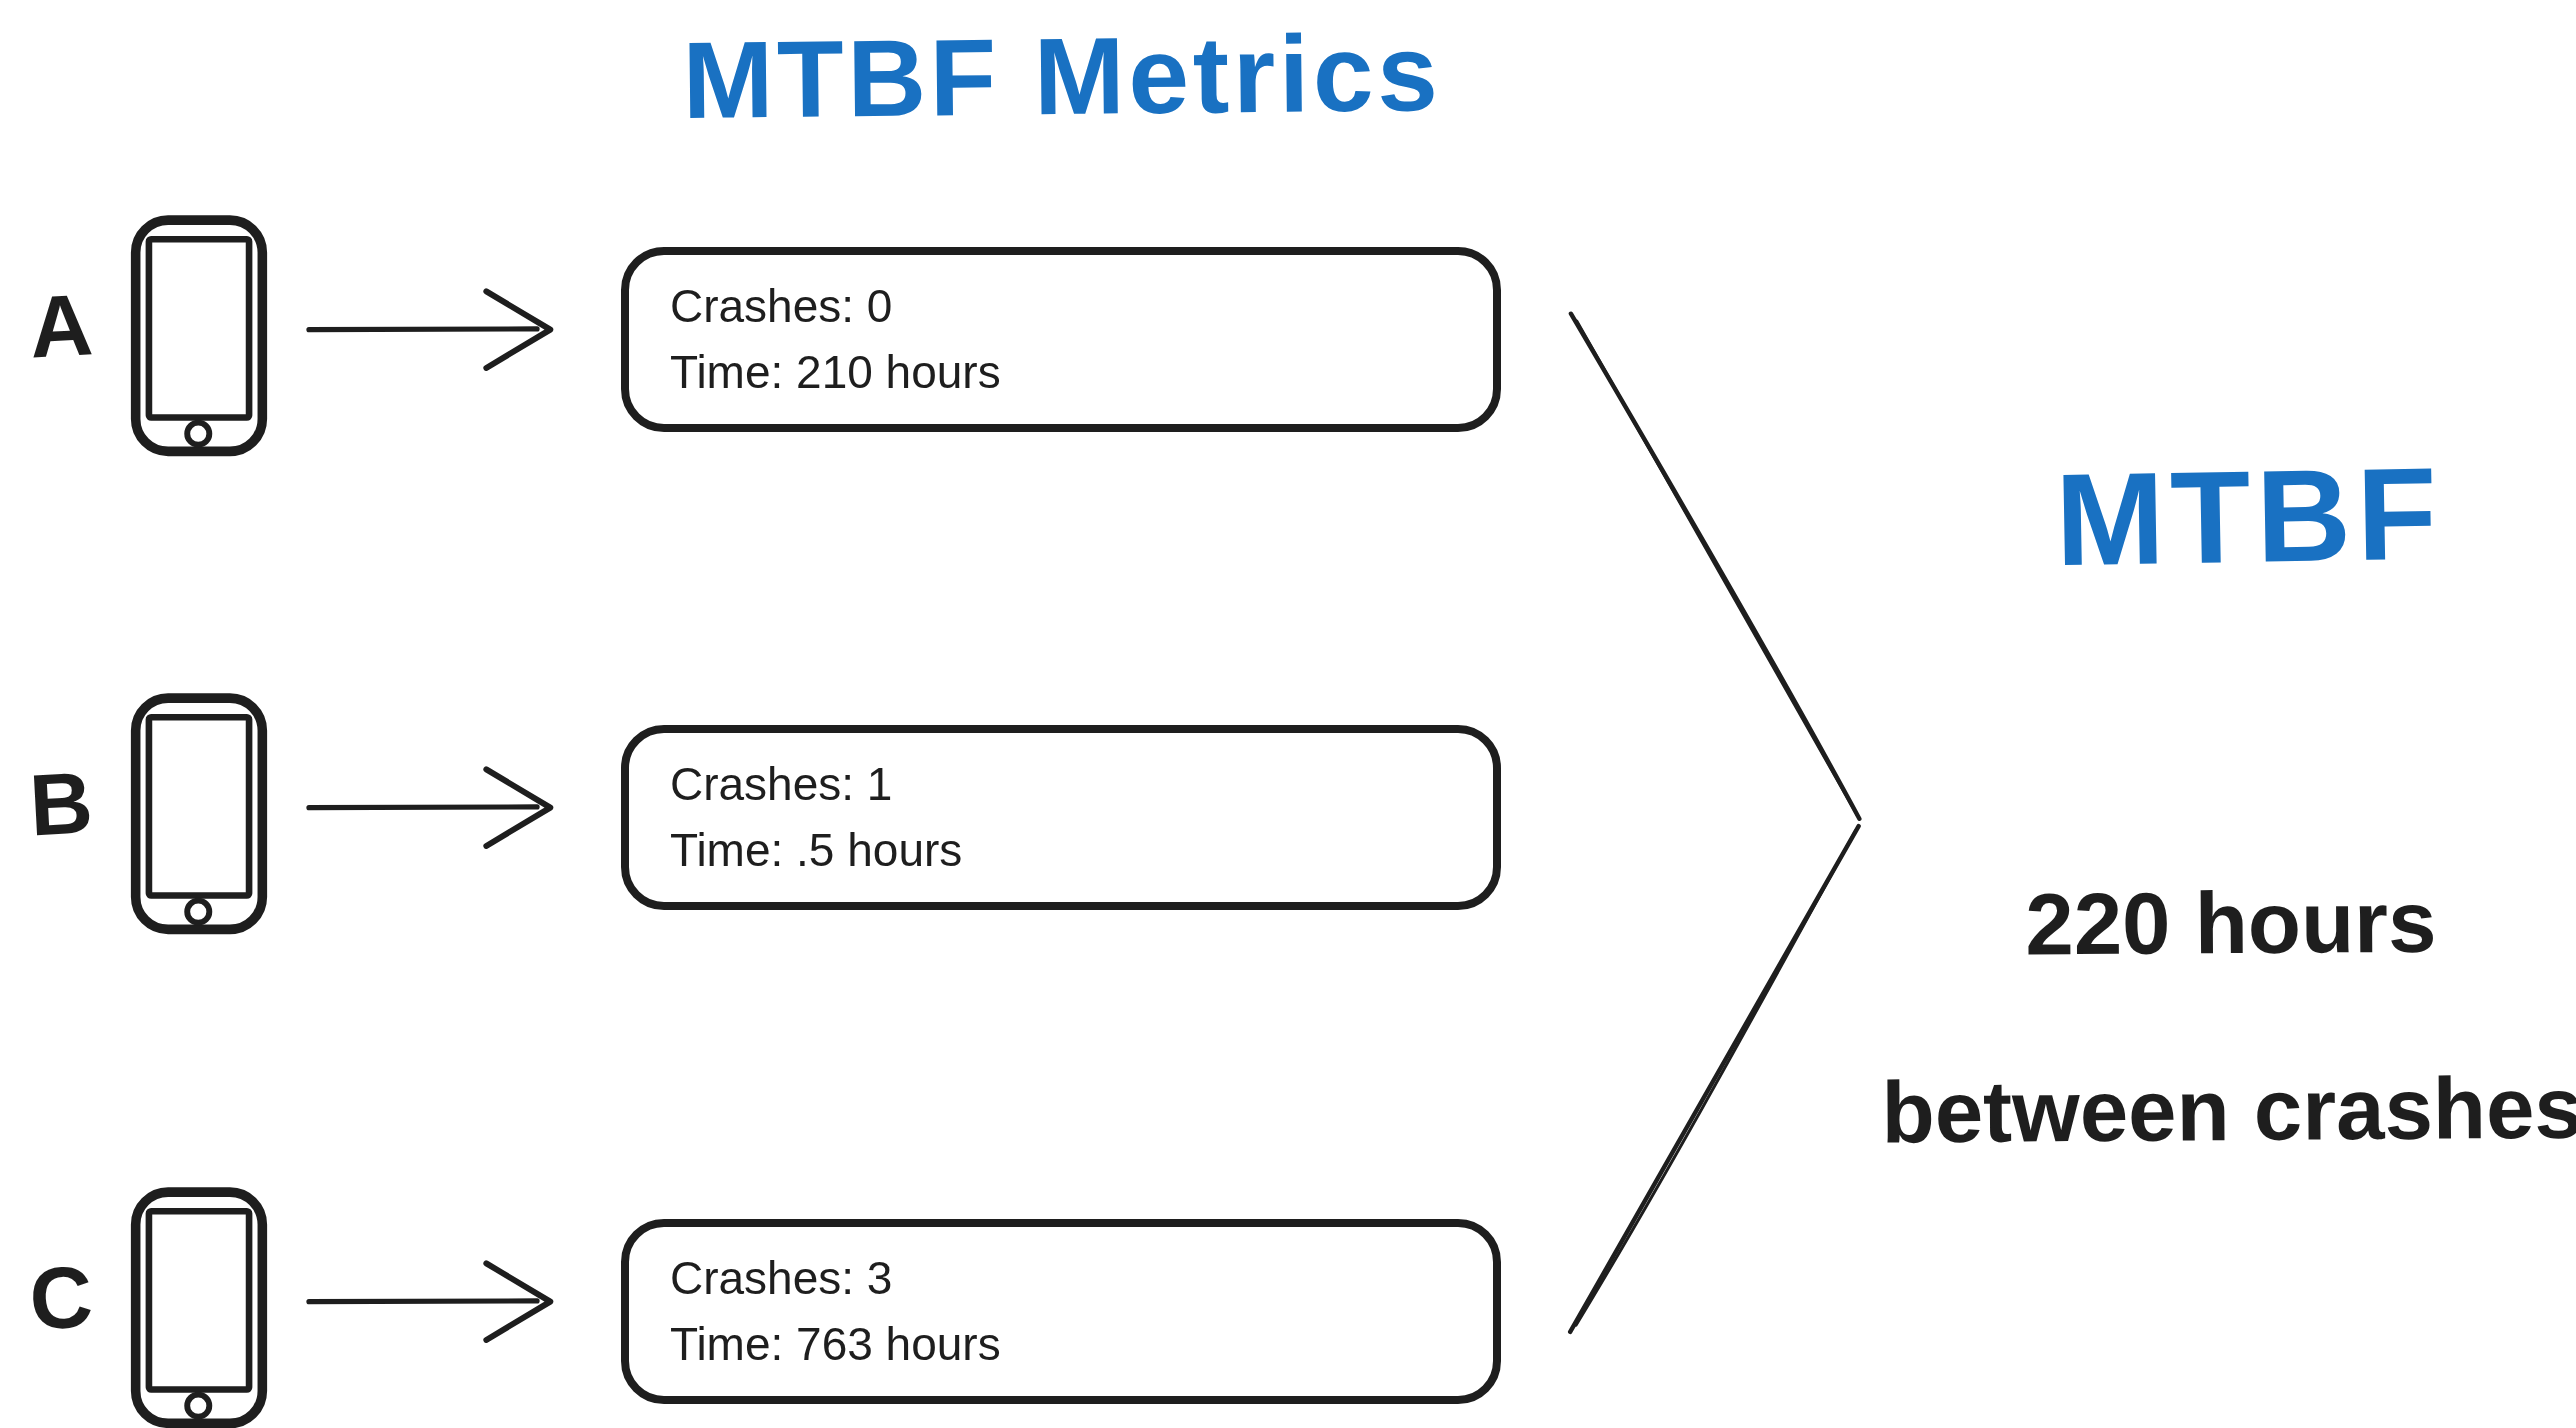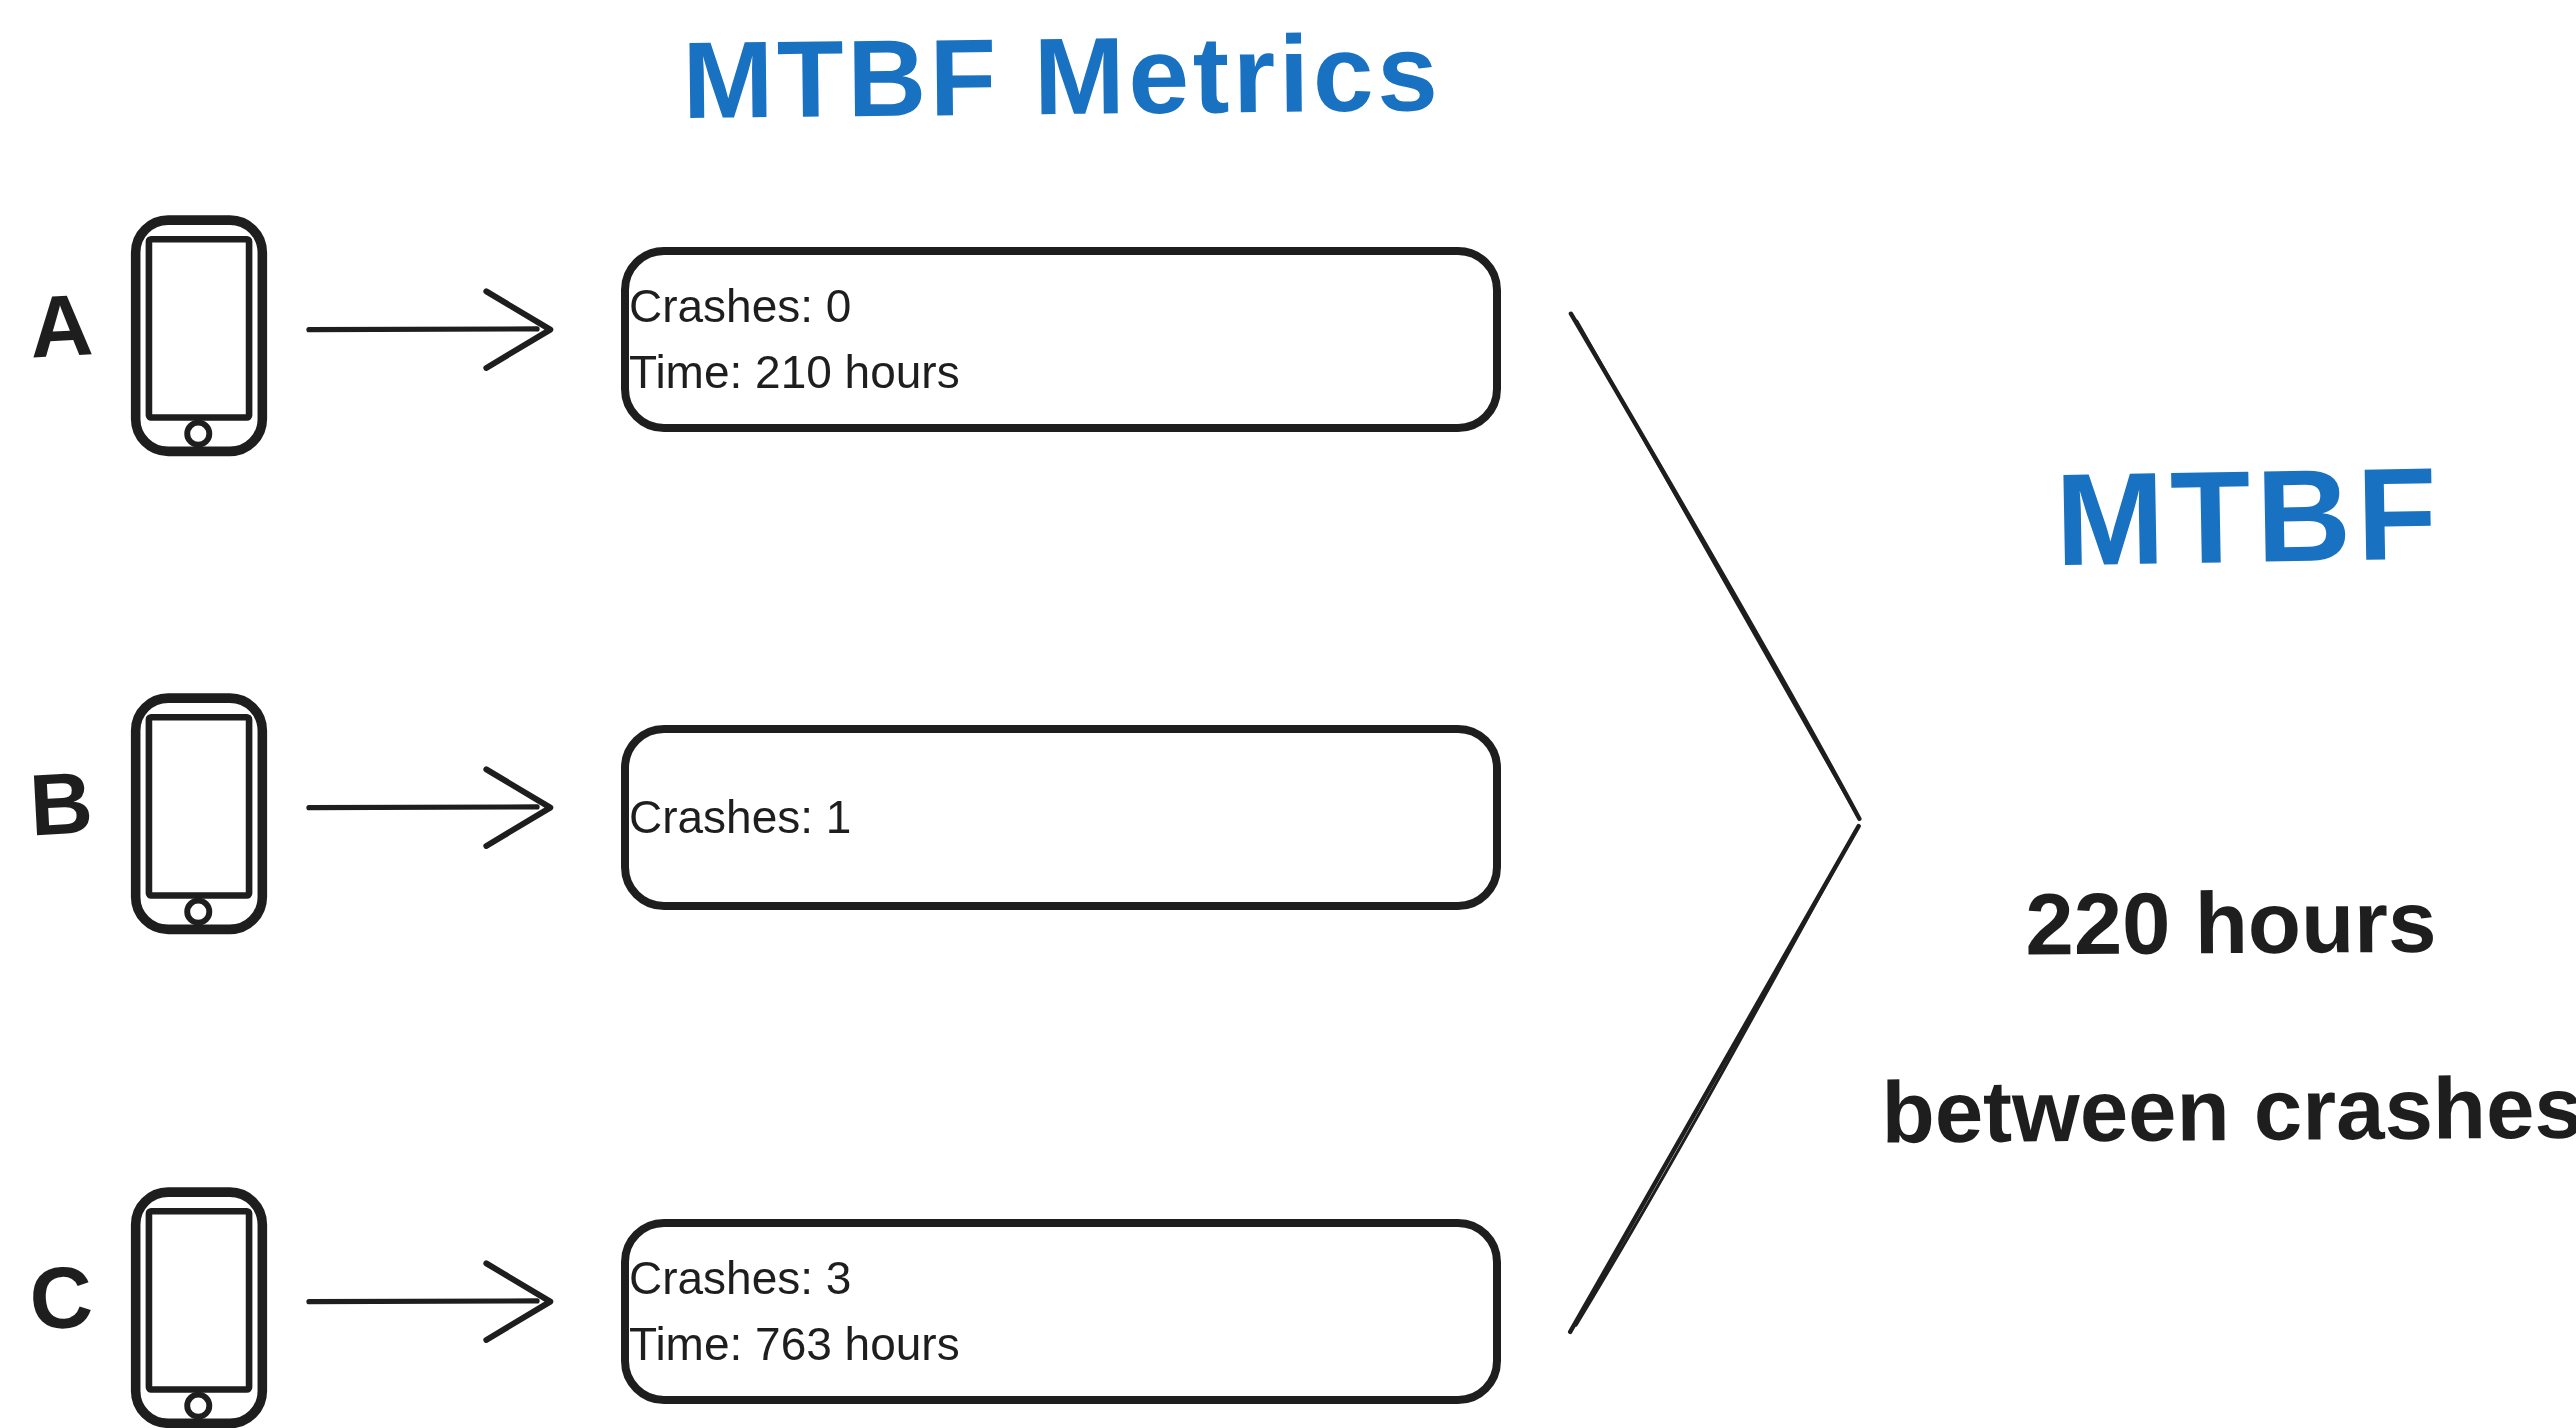--- a/index.html
+++ b/index.html
@@ -51,20 +51,21 @@
 
   .metrics-box {
     position: absolute;
     left: 621px; top: 34px;
     width: 880px; height: 185px;
     border: 8px solid var(--ink, #1e1e1e);
     border-radius: 43px;
     display: flex;
     flex-direction: column;
     justify-content: center;
+    padding-left: 41px;
     font-size: 46px;
     line-height: 1.42;
     background: var(--background, #fff);
   }
 
   
   .chevron { position: absolute; left: 1543px; top: 300px; display: block; }
 
   
   .mtbf-heading {
@@ -134,20 +135,21 @@
       </svg>
     </span>
     <span class="arrow">
       <svg width="254" height="92" viewBox="0 0 345 125">
         <path class="stroke" d="M8,62 L318,61" stroke-width="7"></path>
         <path class="stroke" d="M249,10 L336,62 L249,114" stroke-width="8"></path>
       </svg>
     </span>
     <div class="metrics-box">
       <div>Crashes: 1</div>
+      <div>Time: .5 hours</div>
     </div>
   </div>
 
   <div class="row row-c">
     <div class="device-label">C</div>
     <span class="phone">
       <svg width="140" height="243" viewBox="0 0 190 330">
         <rect class="stroke" x="9" y="7" width="172" height="314" rx="44" stroke-width="13"></rect>
         <rect class="stroke" x="27" y="33" width="136" height="242" rx="3" stroke-width="9"></rect>
         <circle class="stroke" cx="94" cy="297" r="15" stroke-width="8"></circle>

